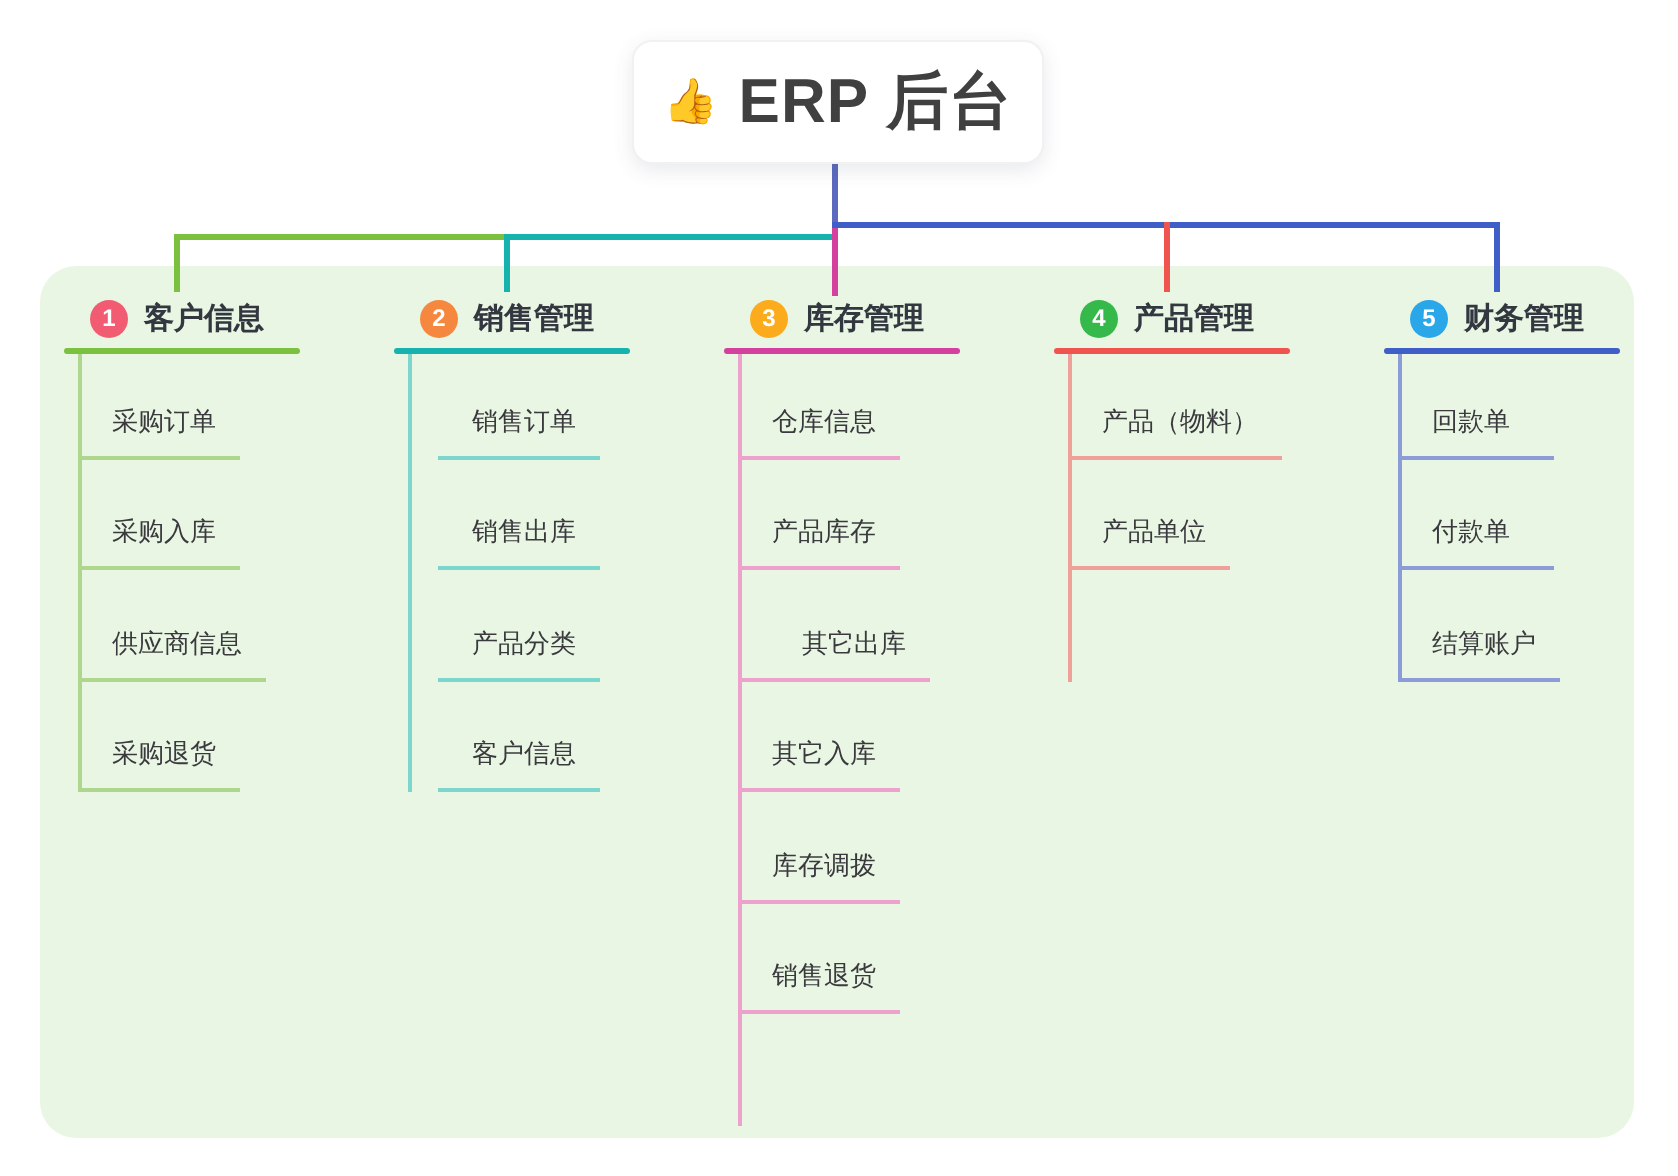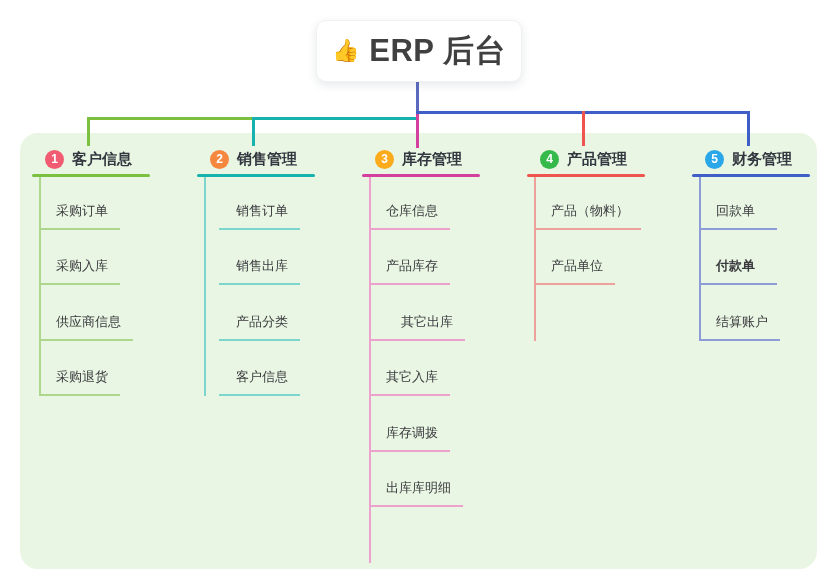--- a/index.html
+++ b/index.html
@@ -119,21 +119,21 @@
         <div class="row">
           <div class="item" style="border-bottom-color: rgb(237, 162, 205); padding-left: 32px;">其它出库</div>
         </div>
         <div class="row">
           <div class="item" style="border-bottom-color: rgb(237, 162, 205);">其它入库</div>
         </div>
         <div class="row">
           <div class="item" style="border-bottom-color: rgb(237, 162, 205);">库存调拨</div>
         </div>
         <div class="row">
-          <div class="item" style="border-bottom-color: rgb(237, 162, 205);">出库库明细</div>
+          <div class="item" style="border-bottom-color: rgb(237, 162, 205);">销售退货</div>
         </div>
       </div>
       <div class="line" style="left: 582px; top: 111px; width: 3px; height: 35px; background: rgb(240, 84, 79);"></div>
       <div class="heading" style="left: 540px; top: 149px;">
         <div class="badge" style="background: rgb(53, 185, 74);">4</div>
         <div class="hlabel">产品管理</div>
       </div>
       <div class="underline" style="left: 527px; top: 174px; width: 118px; background: rgb(240, 84, 79);"></div>
       <div class="vline" style="left: 534px; top: 177px; height: 163.5px; background: rgb(240, 160, 155);"></div>
       <div class="subtree-rows" style="left: 534px; top: 174px; width: 150px;">
@@ -149,20 +149,20 @@
         <div class="badge" style="background: rgb(42, 167, 233);">5</div>
         <div class="hlabel">财务管理</div>
       </div>
       <div class="underline" style="left: 692px; top: 174px; width: 118px; background: rgb(63, 94, 199);"></div>
       <div class="vline" style="left: 699px; top: 177px; height: 163.5px; background: rgb(139, 156, 214);"></div>
       <div class="subtree-rows" style="left: 699px; top: 174px; width: 150px;">
         <div class="row">
           <div class="item" style="border-bottom-color: rgb(139, 156, 214);">回款单</div>
         </div>
         <div class="row">
-          <div class="item" style="border-bottom-color: rgb(139, 156, 214); font-weight: bold;">付款单</div>
+          <div class="item" style="border-bottom-color: rgb(139, 156, 214);">付款单</div>
         </div>
         <div class="row">
           <div class="item" style="border-bottom-color: rgb(139, 156, 214);">结算账户</div>
         </div>
       </div>
     </div>
 </div>
 
 </body></html>

